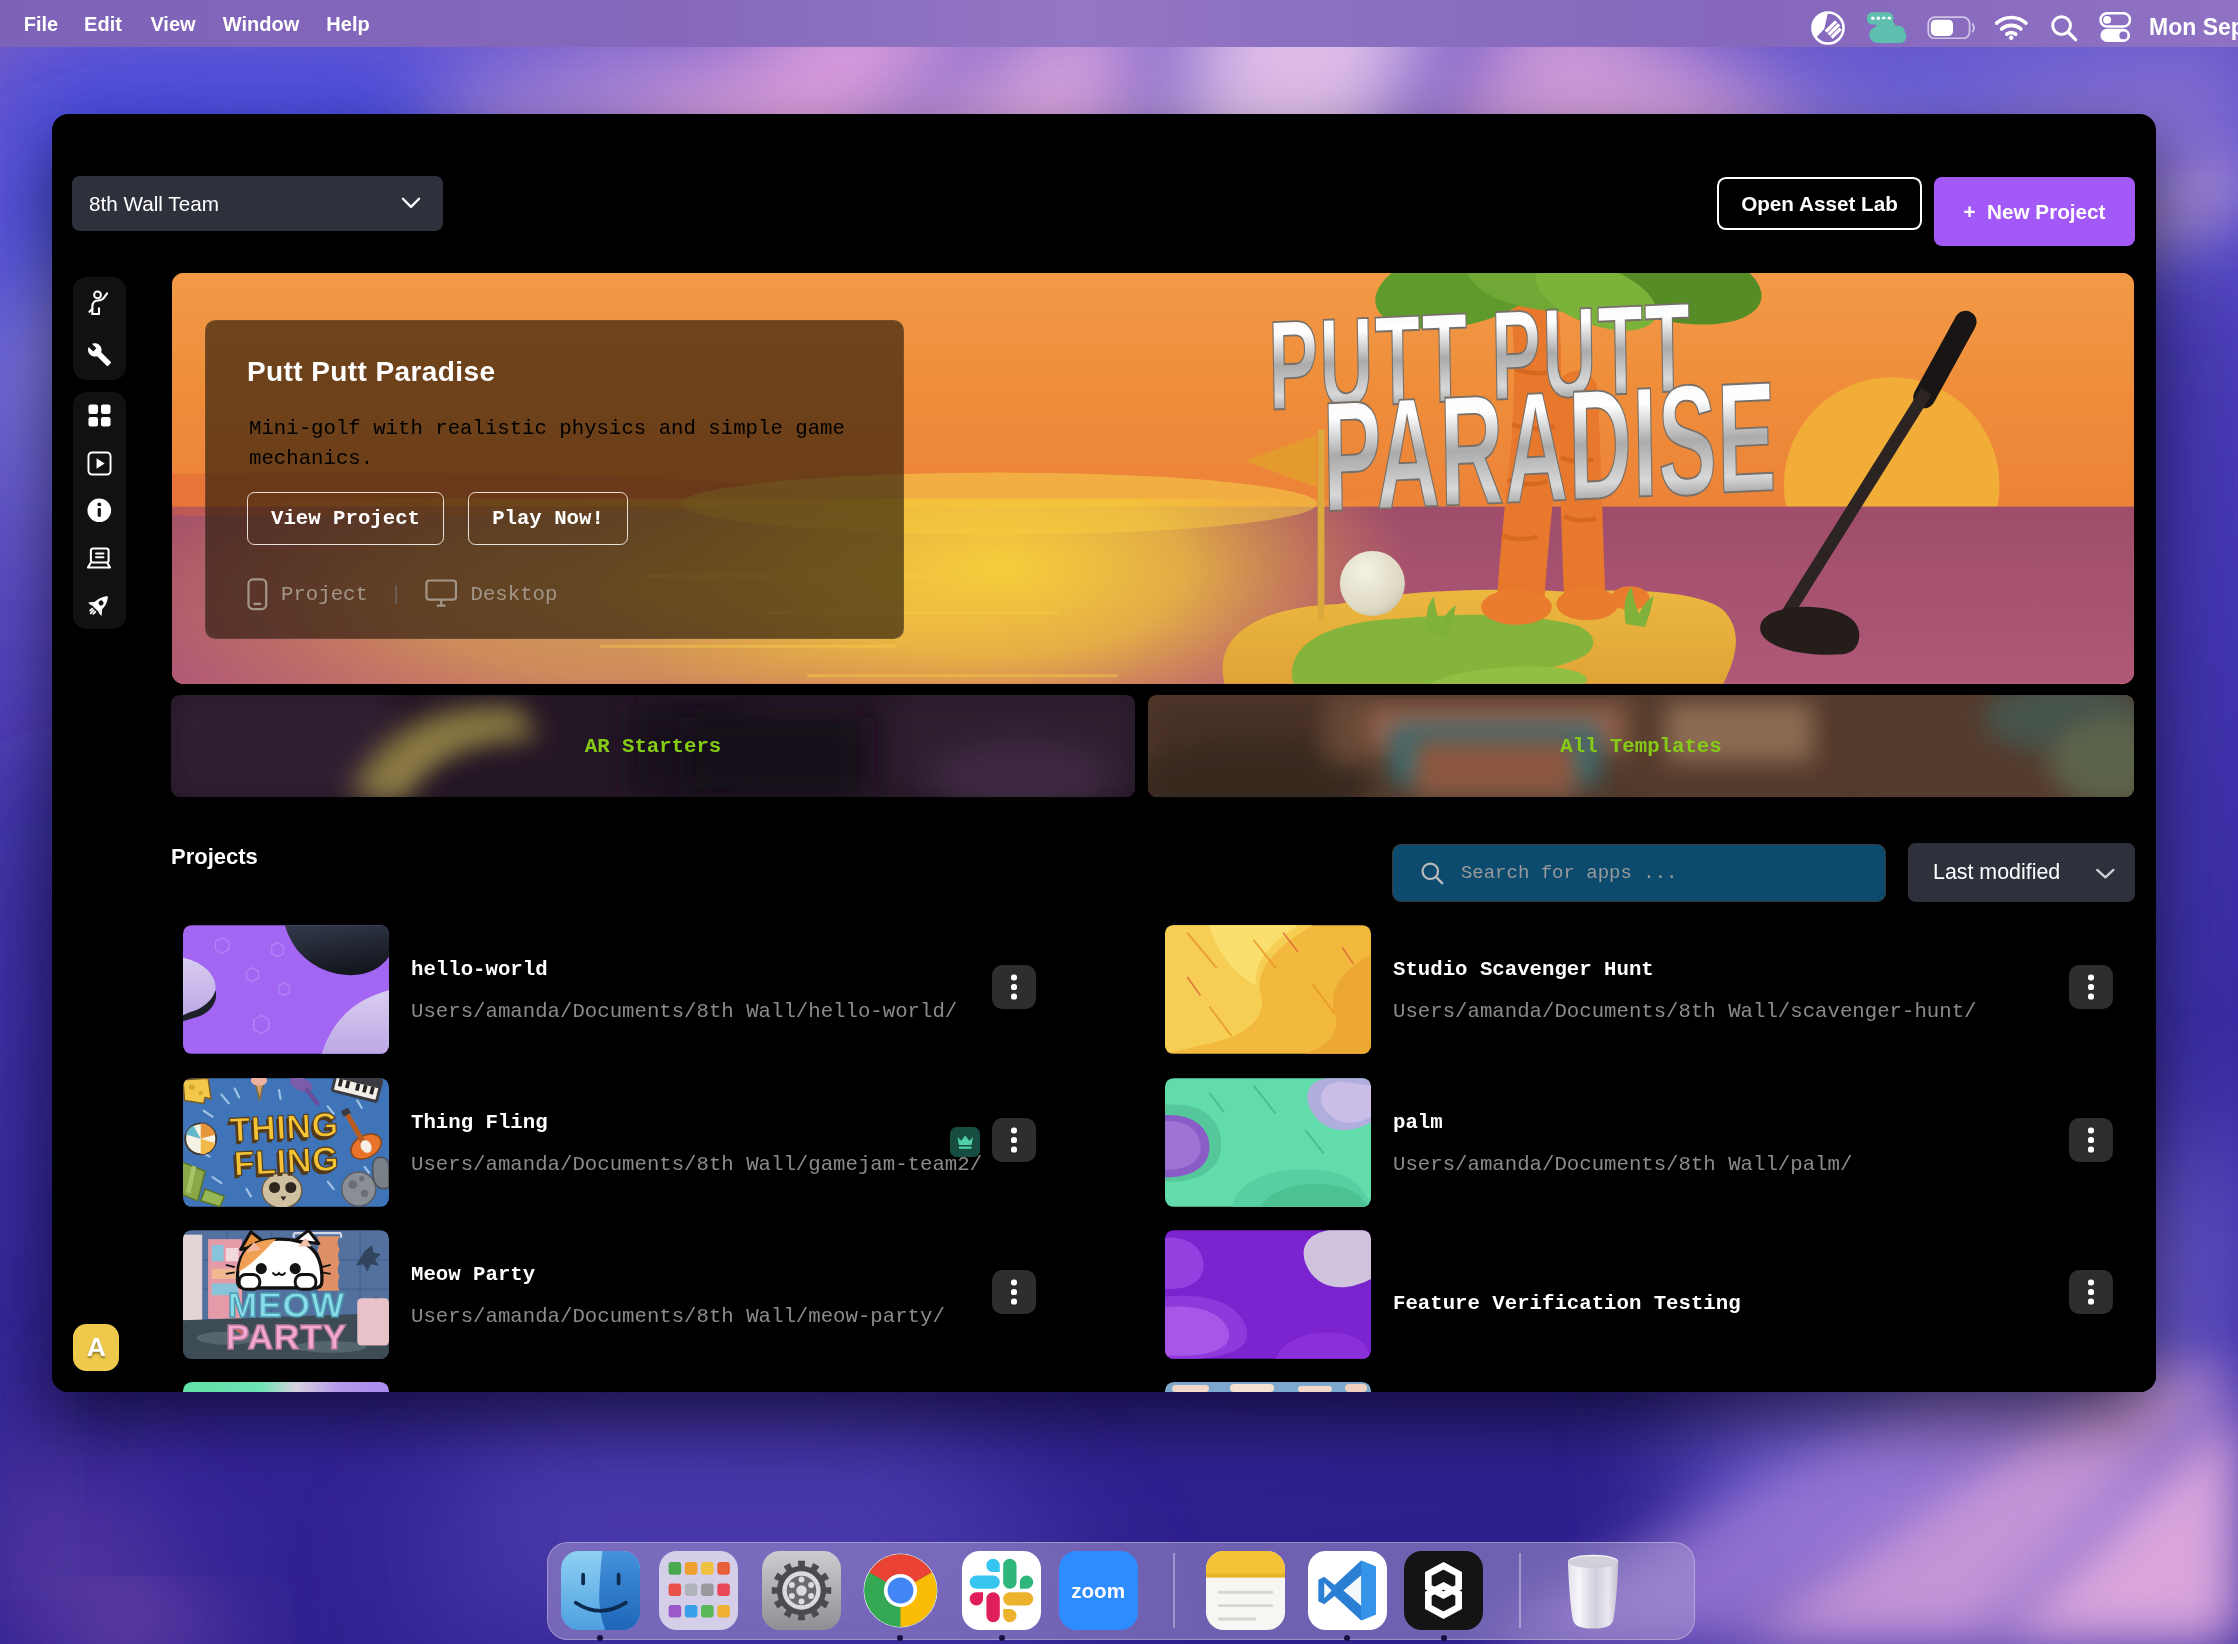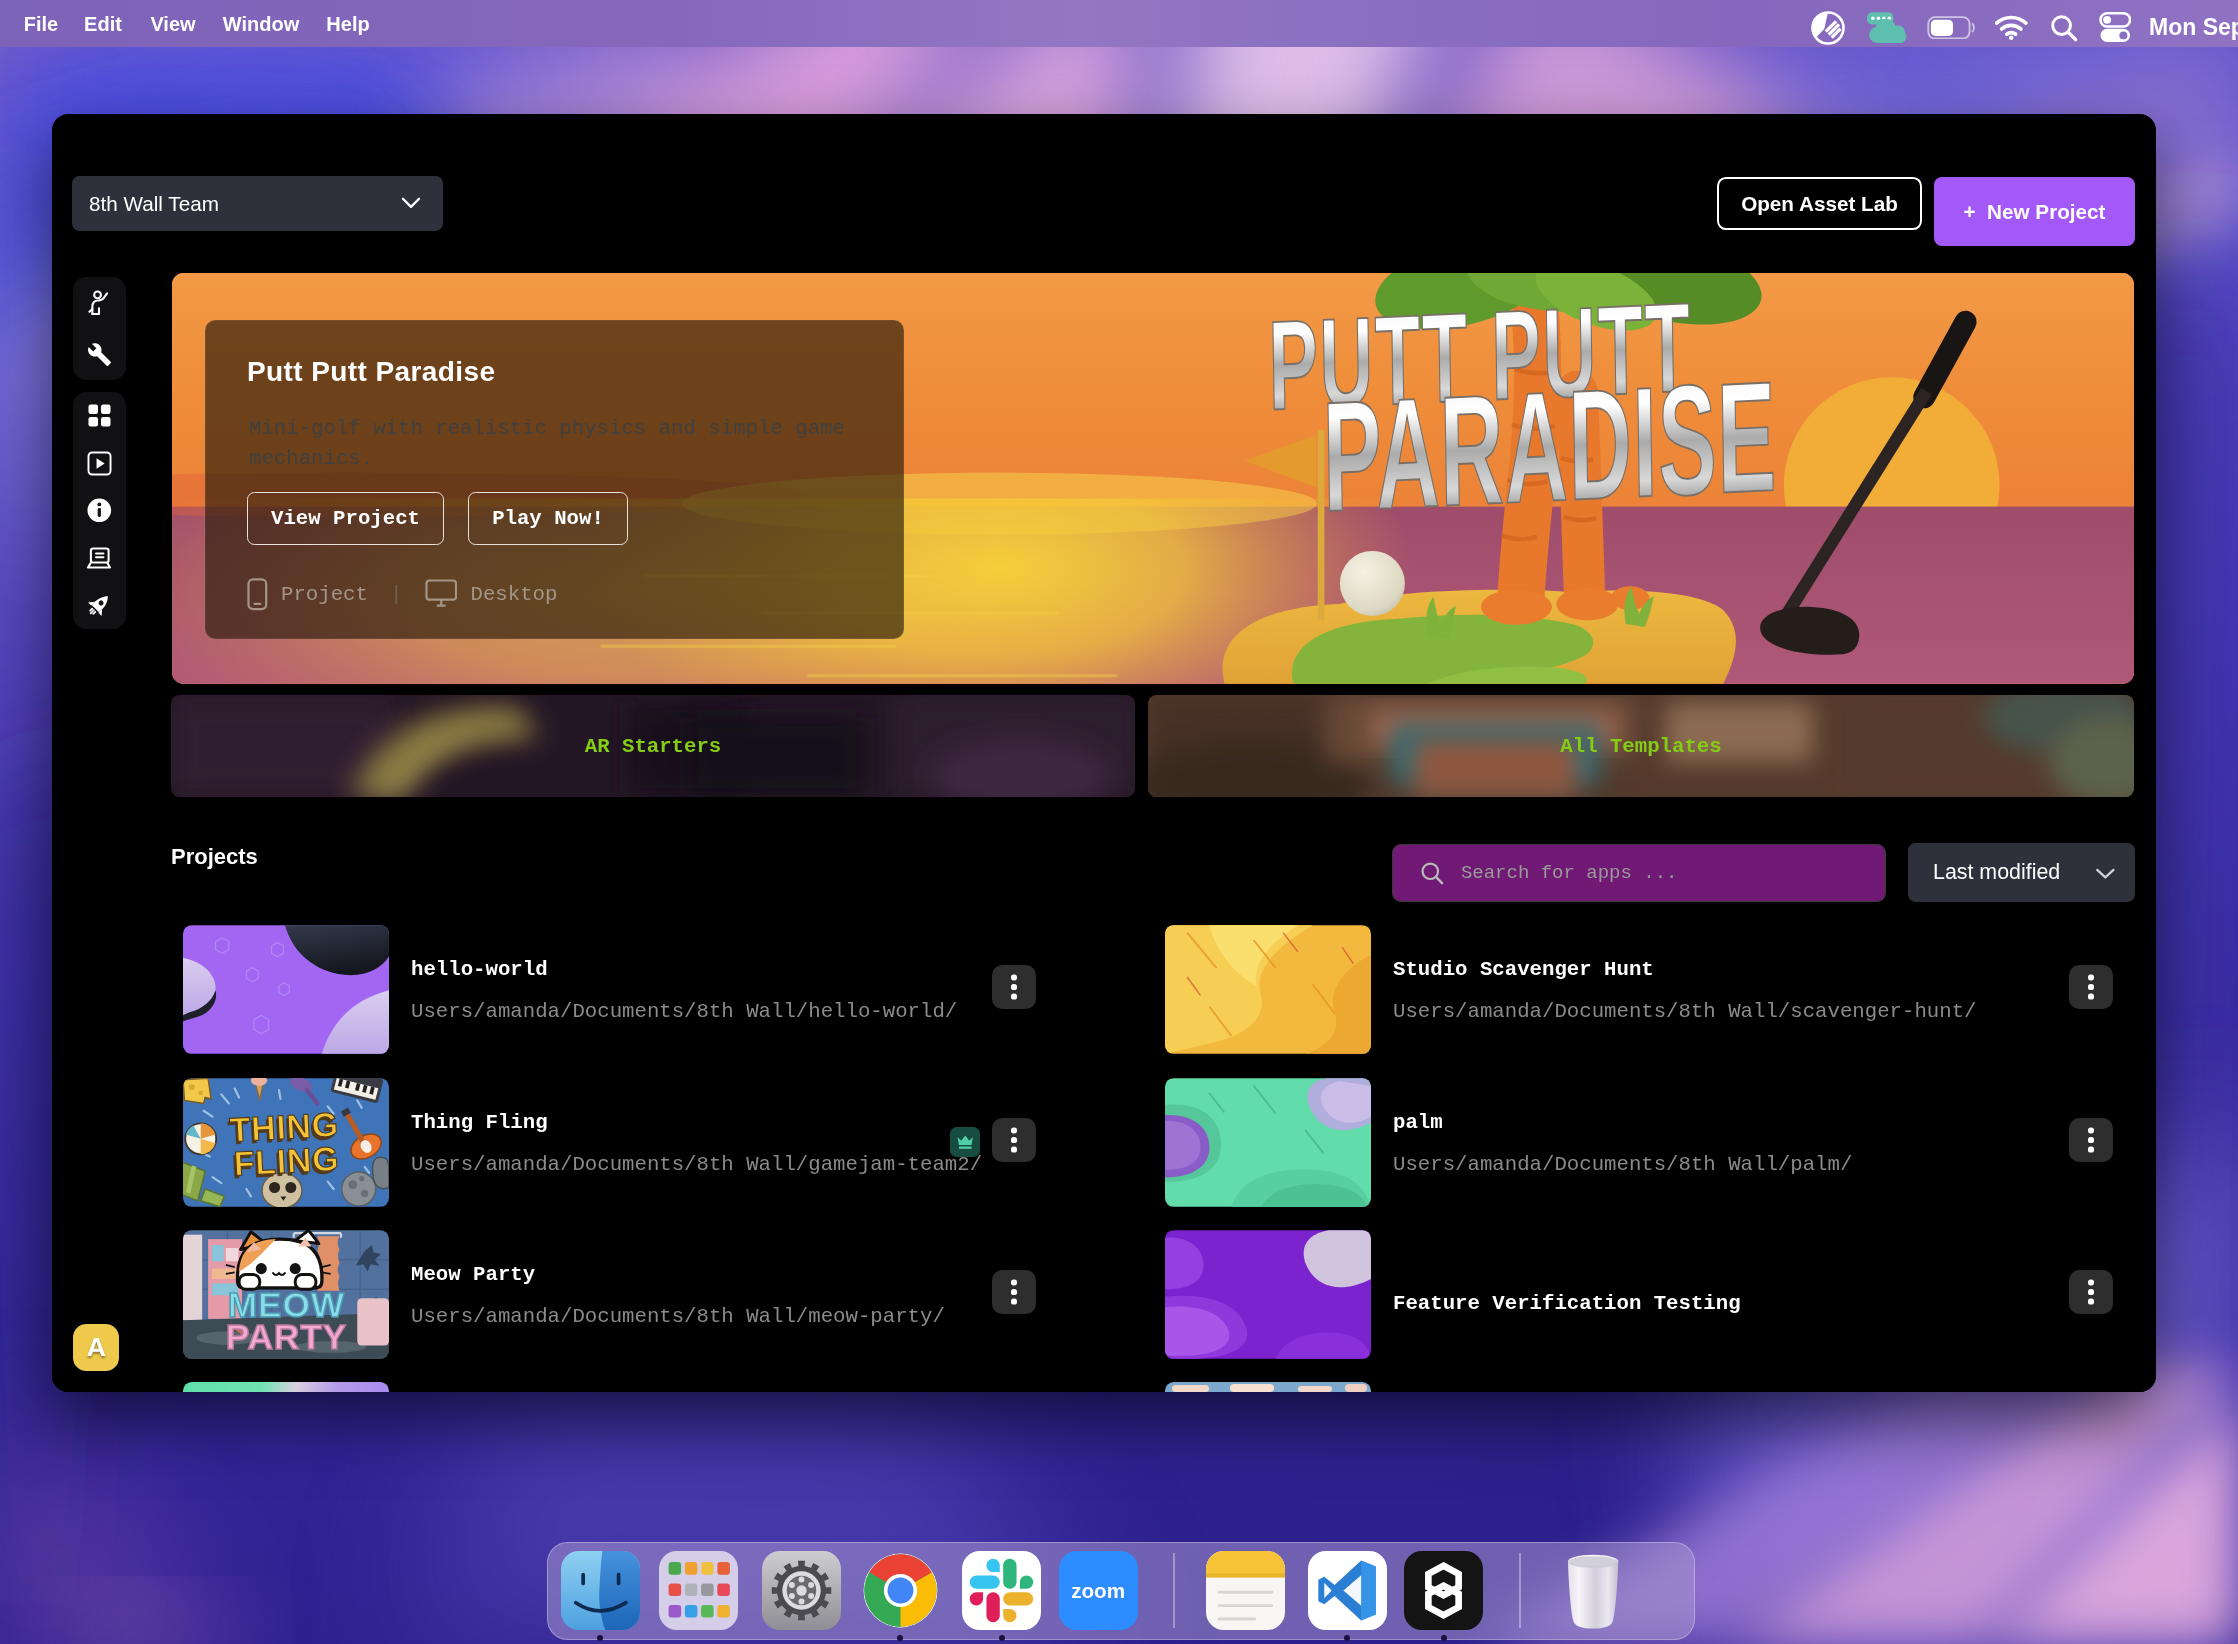--- a/index.html
+++ b/index.html
@@ -47,41 +47,41 @@
 #sg2 { top:235px; height:237px; justify-content:space-around; }
 .sic { width:28px; height:28px; display:flex; align-items:center; justify-content:center; }
 
 
 #hero { position:absolute; left:120px; top:116px; width:1962px; height:411px;
   border-radius:11.8px; overflow:hidden; background:#ef8f3d; }
 #herocard { position:absolute; left:33px; top:47px; width:699px; height:319px;
   background:rgba(36,24,8,0.64); border-radius:10.3px; border:0.7px solid rgba(255,255,255,0.07); }
 #herocard h1 { position:absolute; left:41px; top:35px; font-size:28px; font-weight:700; color:#fff; letter-spacing:0.4px;}
 #herocard .desc { position:absolute; left:43px; top:93px; width:621px;
-  font-family:"Liberation Mono", monospace; font-size:20.7px; line-height:29.6px; color:#404040; }
+  font-family:"Liberation Mono", monospace; font-size:20.7px; line-height:29.6px; color:#000000; }
 .hbtn { position:absolute; top:171px; height:53px; border:1.5px solid #e8e2da; border-radius:7.4px;
   color:#fff; font-family:"Liberation Mono", monospace; font-size:20.7px; font-weight:700;
   display:flex; align-items:center; justify-content:center; }
 #hb1 { left:41px; width:197px; }
 #hb2 { left:262px; width:160px; }
 #herocard .plat { position:absolute; left:41px; top:257px; color:#a39688;
   font-family:"Liberation Mono", monospace; font-size:20.7px; display:flex; align-items:center; gap:13.3px; }
 
 
 .banner { position:absolute; top:538px; height:102px; border-radius:8.9px; overflow:hidden;
   display:flex; align-items:center; justify-content:center;
   color:#84cc16; font-family:"Liberation Mono", monospace; font-size:20.7px; font-weight:700; }
 #ban1 { left:119px; width:964px; }
 #ban2 { left:1096px; width:986px; }
 .banner .lbl { position:relative; z-index:3; }
 
 
 #projlbl { position:absolute; left:119px; top:687px; font-size:22px; font-weight:700; color:#fff; }
 #search { position:absolute; left:1340px; top:687px; width:494px; height:58px;
-  background:#701a75; border:1.5px solid #3a3a3a; border-radius:8.9px;
+  background:#0c4a6e; border:1.5px solid #3a3a3a; border-radius:8.9px;
   display:flex; align-items:center; color:#9a9a9a;
   font-family:"Liberation Mono", monospace; font-size:19px; }
 #lastmod { position:absolute; left:1856px; top:686px; width:227px; height:59px;
   background:#2e303c; border-radius:7.4px; color:#fff; font-size:21.4px;
   display:flex; align-items:center; padding-left:25px; }
 
 .prow { position:absolute; width:983px; height:129px; }
 .thumb { position:absolute; left:0; top:0; width:206px; height:129px; border-radius:8.9px; overflow:hidden; }
 .ptitle { position:absolute; left:228px; font-family:"Liberation Mono", monospace;
   font-size:20.7px; font-weight:700; color:#fff; }

